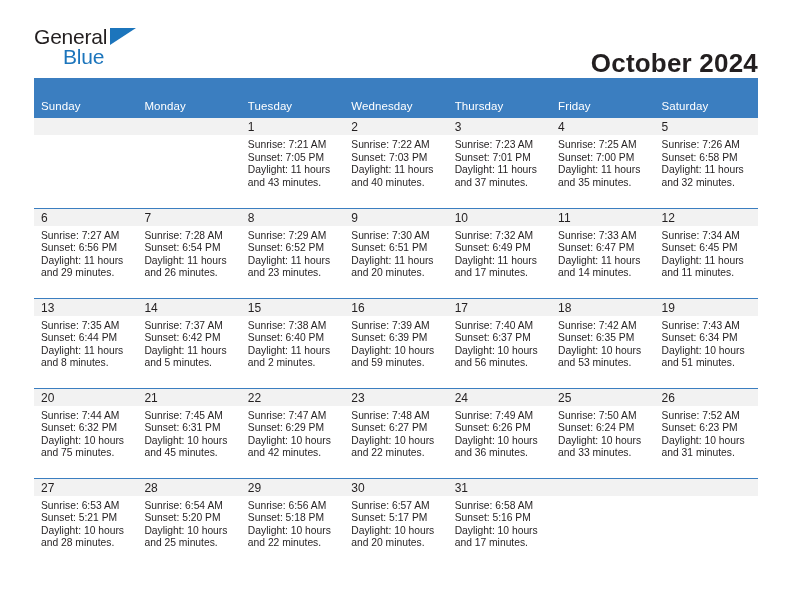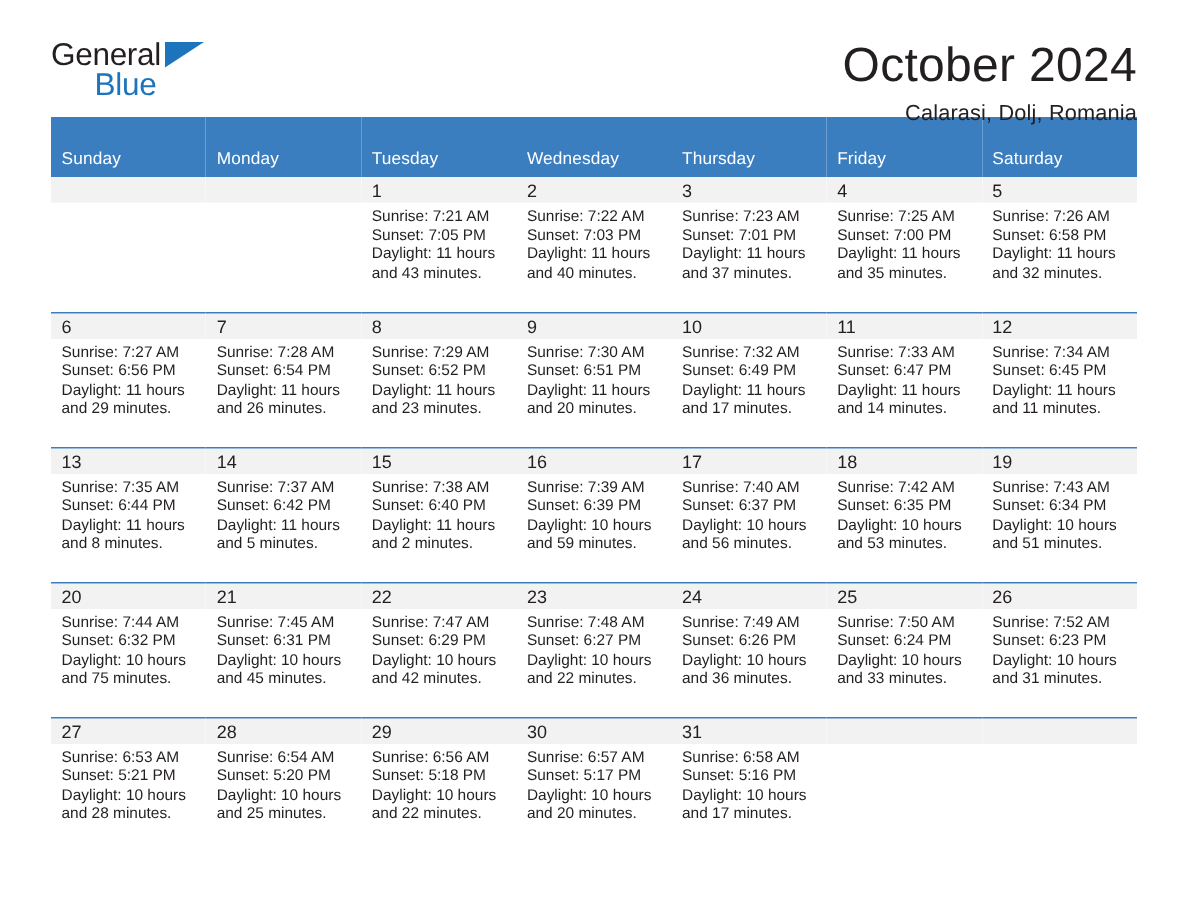--- a/index.html
+++ b/index.html
@@ -61,25 +61,26 @@
     width: 0;
     height: 0;
     border-left: 26px solid #1c75bc;
     border-bottom: 17px solid transparent;
   }
   .title-block {
     text-align: right;
     padding-top: 1px;
   }
   .cal-title {
-    font-size: 32px;
-    font-weight: normal;
+    font-size: 26px;
+    font-weight: bold;
     color: #231f20;
     line-height: 1.15;
     letter-spacing: 0.2px;
+    margin-top: 24px;
   }
   .cal-subtitle {
     font-size: 14.5px;
     color: #231f20;
     margin-top: 6px;
     letter-spacing: 0.1px;
   }
   
   .calendar {
     width: 724px;
@@ -129,21 +130,20 @@
 <div class="page">
 
   <div class="header">
     <div class="logo">
       <span class="logo-general">General</span>
       <span class="logo-triangle"></span>
       <span class="logo-blue">Blue</span>
     </div>
     <div class="title-block">
       <div class="cal-title">October 2024</div>
-      <div class="cal-subtitle">Calarasi, Dolj, Romania</div>
     </div>
   </div>
 
   <table class="calendar">
     <colgroup>
       <col>
         <col>
         <col>
         <col>
         <col>

